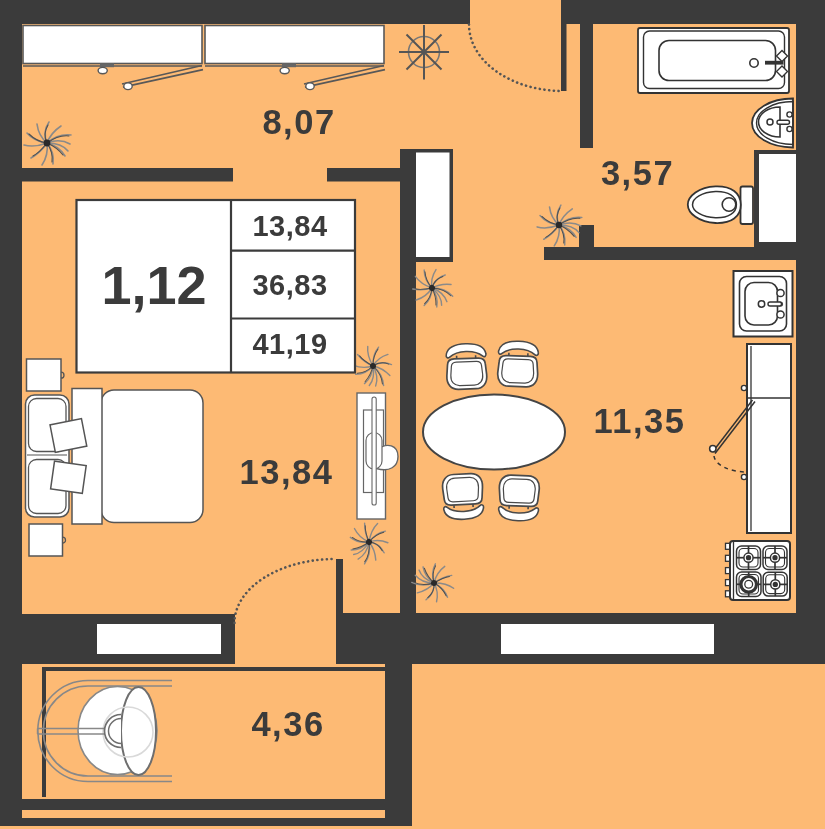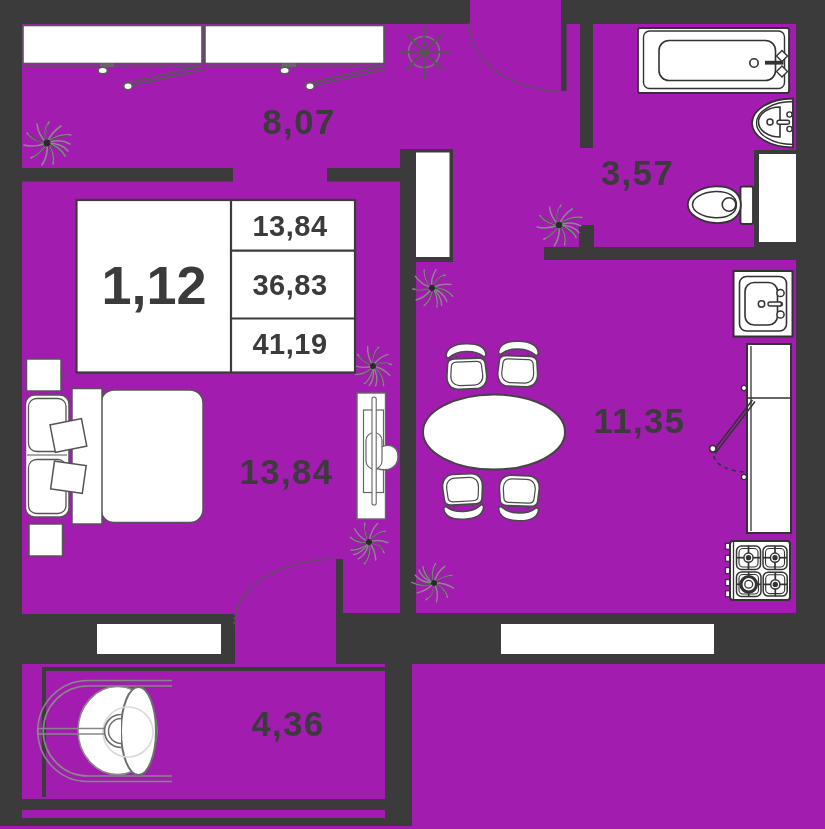--- a/index.html
+++ b/index.html
@@ -1,16 +1,16 @@
 <!DOCTYPE html>
 <html><head>
 <meta charset="utf-8">
 <style>
   html,body{margin:0;padding:0;background:#ffffff;}
-  #plan{position:relative;width:825px;height:829px;background:#a21caf;font-family:"Liberation Sans",sans-serif;}
+  #plan{position:relative;width:825px;height:829px;background:#fdba74;font-family:"Liberation Sans",sans-serif;}
   svg{position:absolute;left:0;top:0;}
   text{font-family:"Liberation Sans",sans-serif;font-weight:bold;fill:#3b3b3b;}
 </style>
 </head>
 <body>
 <div id="plan">
 <svg width="825" height="829" viewBox="0 0 825 829">
 <defs>
   <g id="plant">
     <g stroke="#8a8a8a" stroke-width="1.6" fill="none" stroke-linecap="round">

